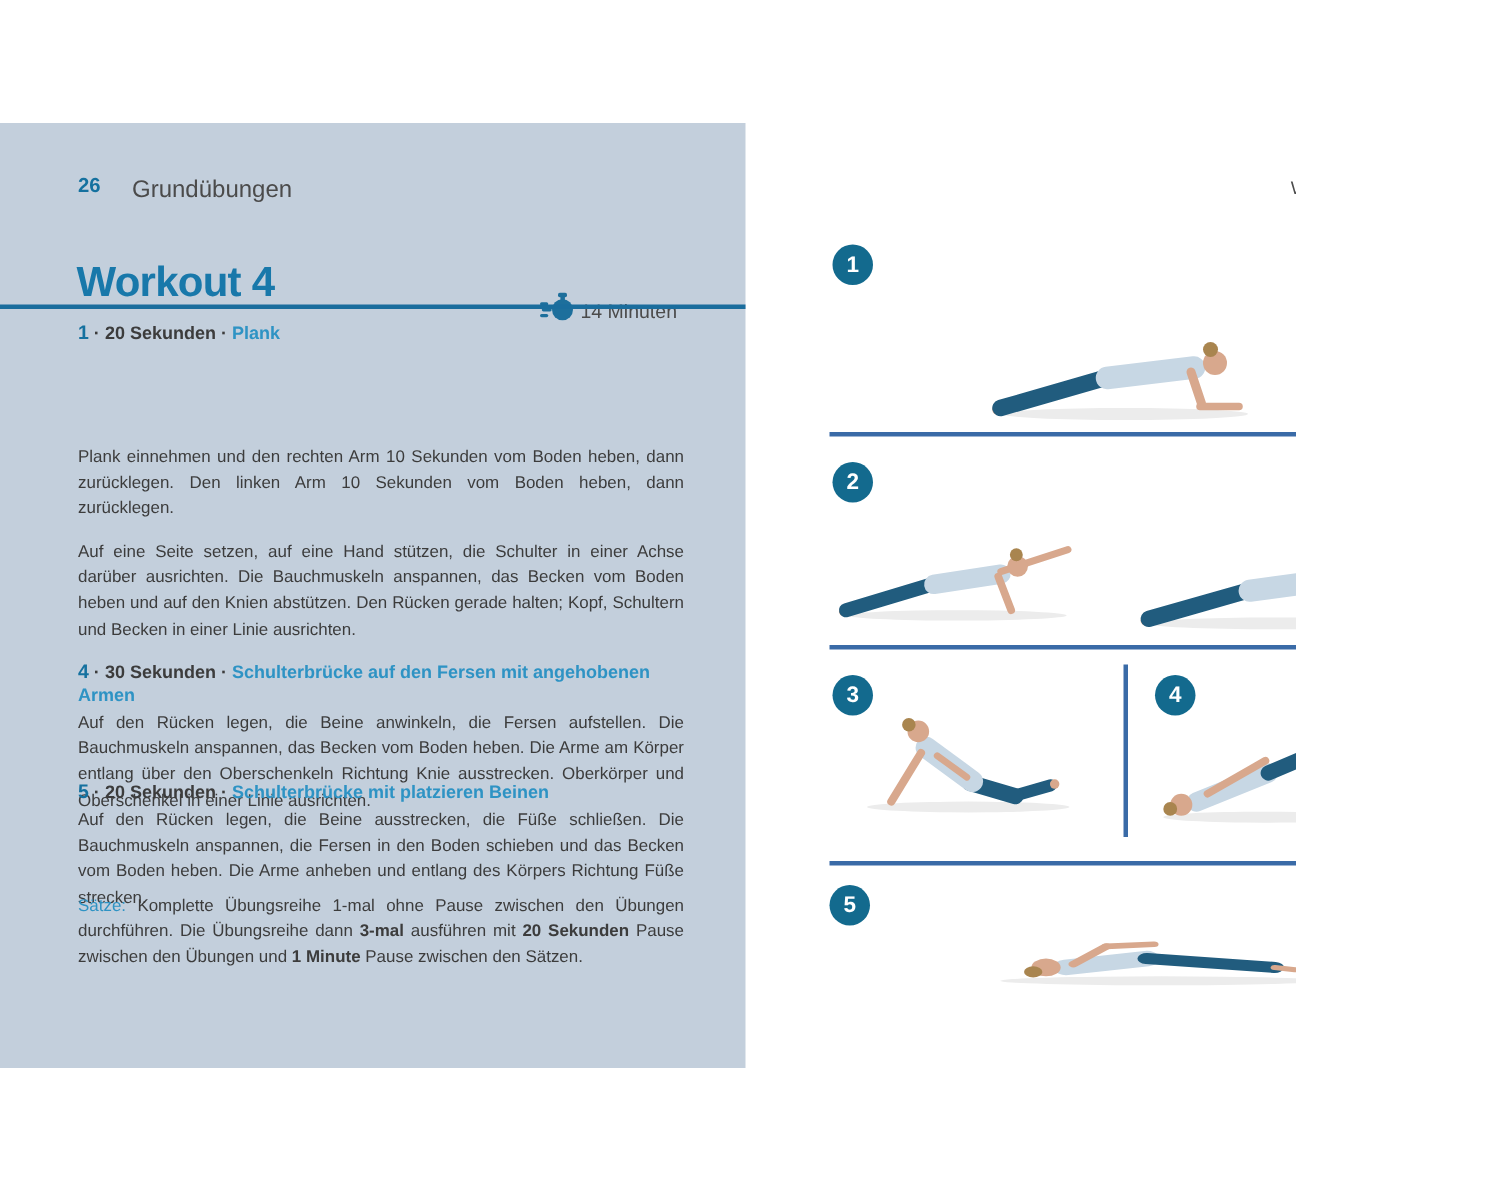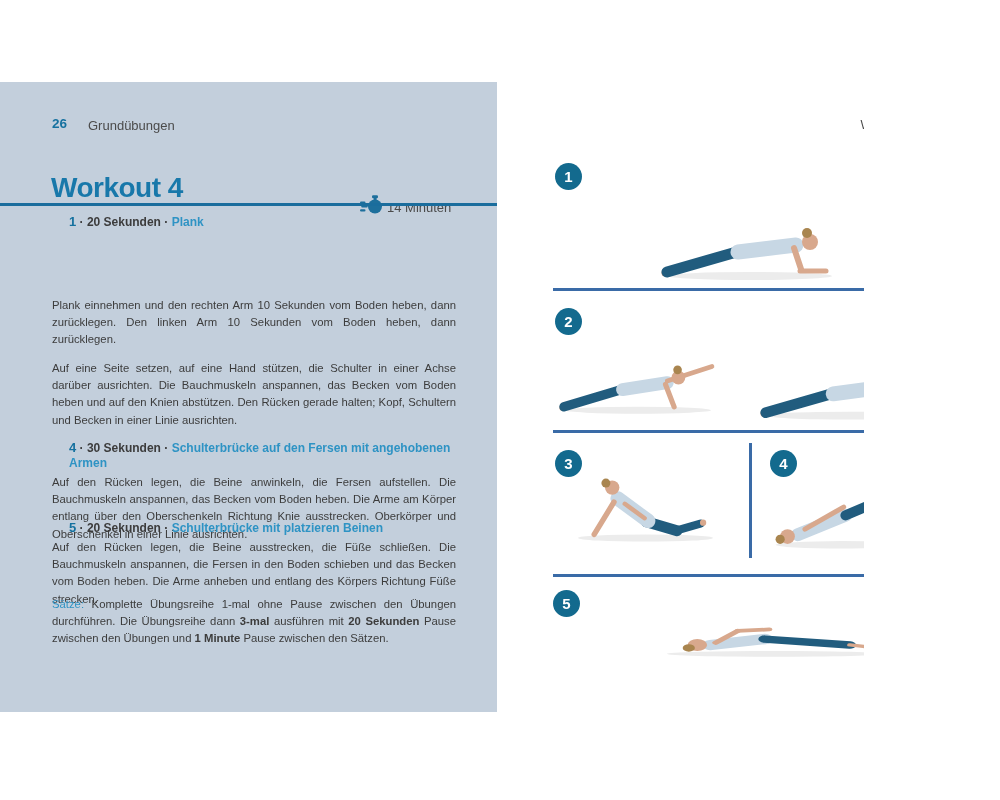--- a/index.html
+++ b/index.html
@@ -1,29 +1,29 @@
 <!DOCTYPE html>
 <html style="--panel-bg: #c3cfdc; --title-blue: #1878aa; --name-blue: #2e93c4; --page-num-blue: #15719f; --text-dark: #3c3c3c; --header-gray: #4b4b4b; --divider-blue: #3a6ba7; --circle-teal: #136a8e; --underline-blue: #1a6d9d; --decor-blue: #c3cfdc; --icon-dark-blue: #1d6f9c;"><head>
 <meta charset="utf-8">
 <style>
   html,body{margin:0;padding:0;background:#ffffff;}
   .canvas{position:relative;width:864px;height:800px;background:#ffffff;overflow:hidden;
           font-family:"Liberation Sans", sans-serif;color:var(--text-dark,#3c3c3c);}
   
   .left-panel{position:absolute;left:0;top:82px;width:497px;height:630px;background:var(--panel-bg,#c3cfdc);}
   .lp-pagenum{position:absolute;left:52px;top:116px;font-size:13.5px;font-weight:bold;color:var(--page-num-blue,#15719f);}
-  .lp-section{position:absolute;left:88px;top:118px;font-size:13px;color:var(--header-gray,#4b4b4b);}
+  .lp-section{position:absolute;left:88px;top:118px;font-size:16px;color:var(--header-gray,#4b4b4b);}
   .lp-title{position:absolute;left:51px;top:172px;margin:0;font-size:28px;font-weight:bold;
             letter-spacing:-0.5px;color:var(--title-blue,#1878aa);}
   .lp-duration{position:absolute;left:360px;top:194px;width:96px;display:flex;align-items:center;gap:5px;}
   .lp-duration .txt{font-size:13px;color:var(--header-gray,#424242);white-space:nowrap;}
   .lp-underline{position:absolute;left:0;top:203px;width:497px;height:3px;background:var(--underline-blue,#1a6d9d);}
   .block{position:absolute;left:52px;width:404px;}
   .b1{top:214px}.b2{top:297px}.b3{top:360px}.b4{top:440px}.b5{top:520px}.b6{top:596px}
-  .ex-head{font-size:12px;font-weight:bold;margin-bottom:3px;line-height:15px;color:var(--text-dark,#3c3c3c);margin-left:17px;}
+  .ex-head{font-size:12px;font-weight:bold;margin-bottom:3px;line-height:15px;color:var(--text-dark,#3c3c3c);}
   .ex-head .num{color:var(--page-num-blue,#15719f);font-size:13px;}
   .ex-head .sep{color:var(--text-dark,#3c3c3c);}
   .ex-head .name{color:var(--name-blue,#2e93c4);}
   .ex-body{font-size:11.3px;line-height:17.2px;text-align:justify;color:var(--text-dark,#3c3c3c);}
   .sets .label{font-weight:normal;color:var(--name-blue,#2e93c4);}
   .sets b{font-weight:bold;}
   
   .rp-header{position:absolute;left:790px;top:118px;width:125px;text-align:right;font-size:12px;color:var(--header-gray,#4b4b4b);}
   .rp-pagenum{position:absolute;left:926px;top:116px;font-size:13.5px;font-weight:bold;color:var(--page-num-blue,#15719f);}
   .decor-watch{position:absolute;left:903px;top:78px;width:97px;height:200px;}

